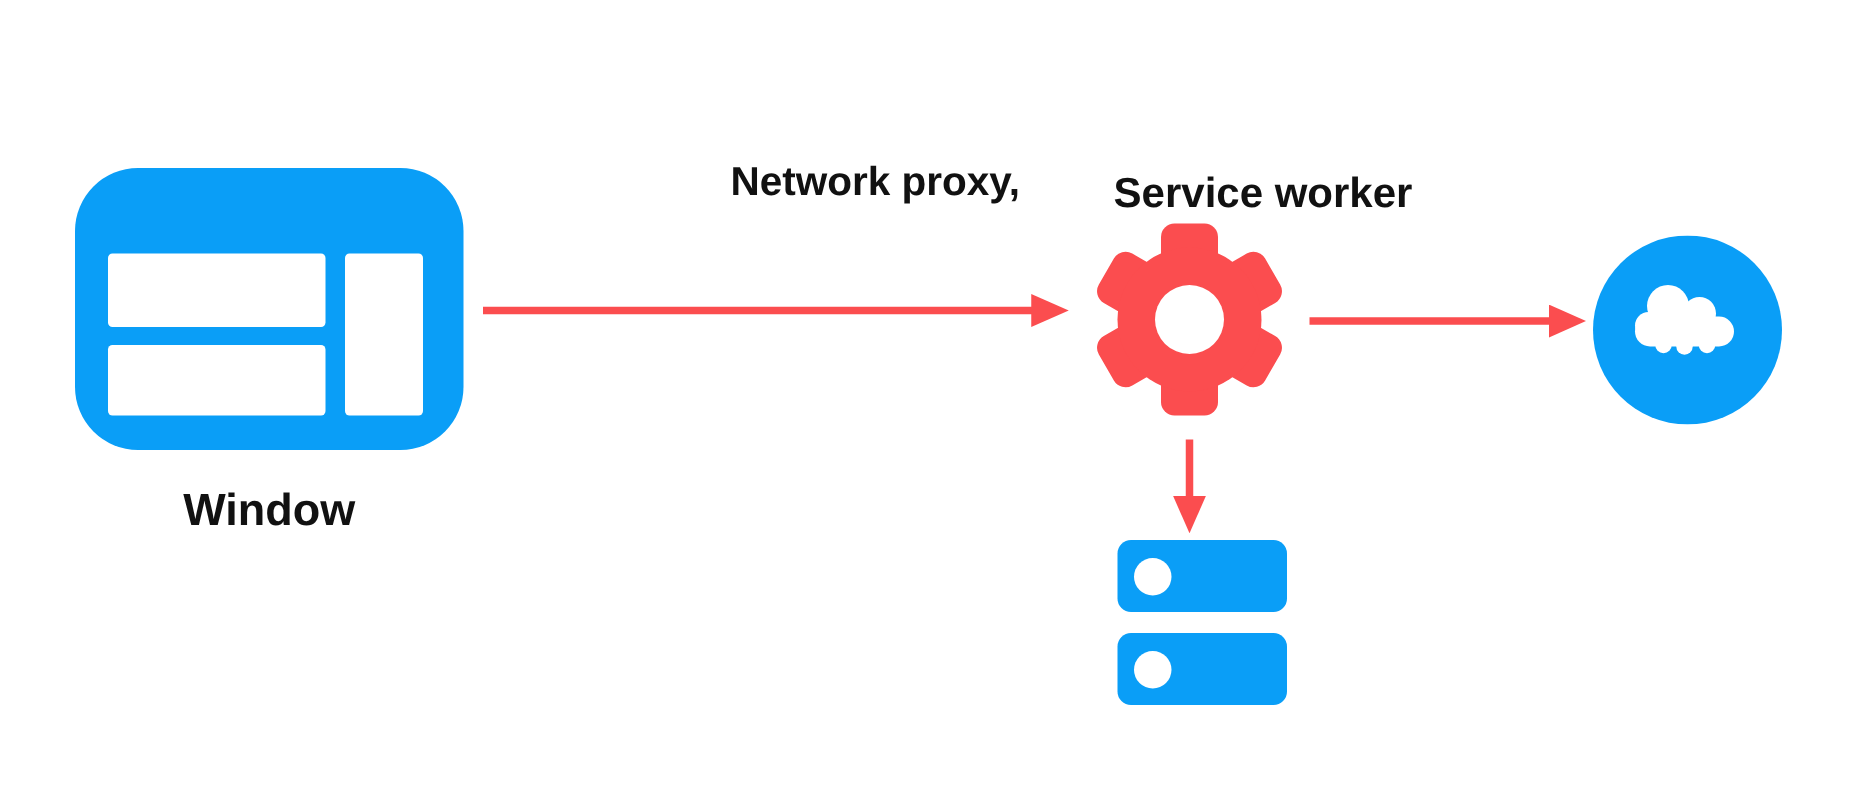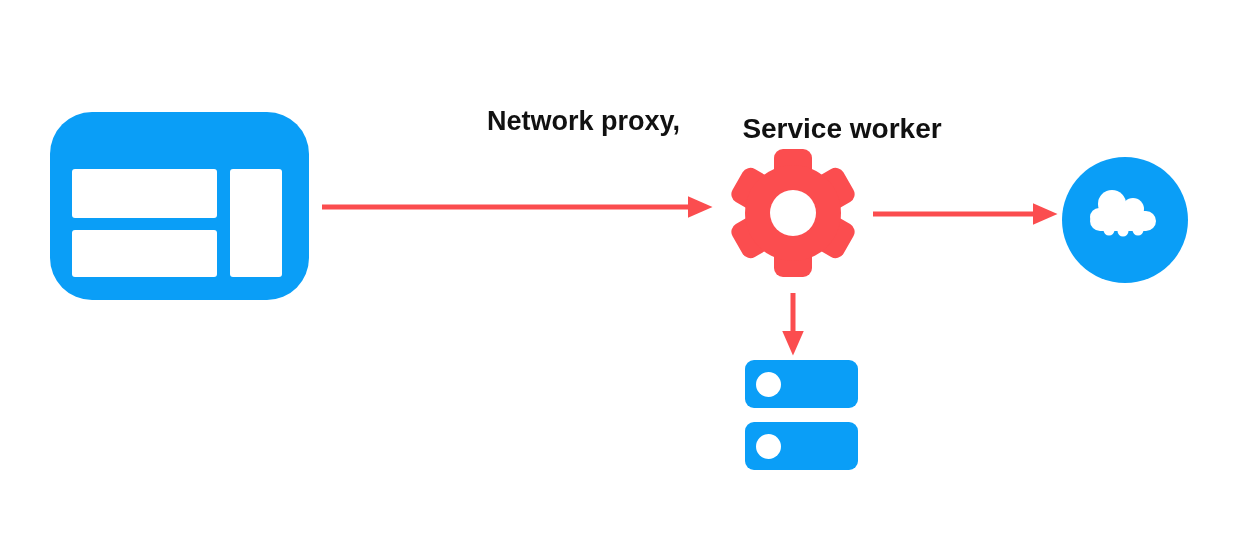--- a/index.html
+++ b/index.html
@@ -62,20 +62,21 @@
     <line class="arrow-line" x1="322" y1="207" x2="690" y2="207" marker-end="url(#ah)"></line>
     <line class="arrow-line" x1="873" y1="214" x2="1035" y2="214" marker-end="url(#ah)"></line>
     <line class="arrow-line" x1="793" y1="293" x2="793" y2="333" marker-end="url(#ah)"></line>
   </svg>
 
   <div class="window-icon">
     <div class="pane pane-top"></div>
     <div class="pane pane-bottom"></div>
     <div class="pane pane-side"></div>
   </div>
+  <div class="label window-label">Window</div>
 
   <div class="label edge-label">
     <span>Network proxy,</span>
   </div>
 
   <div class="label sw-label">Service worker</div>
   <svg class="gear-icon" width="140" height="140" viewBox="-70 -70 140 140">
     <g fill="var(--red)">
       <rect x="-19" y="-64" width="38" height="128" rx="9"></rect>
       <rect x="-19" y="-64" width="38" height="128" rx="9" transform="rotate(60)"></rect>

